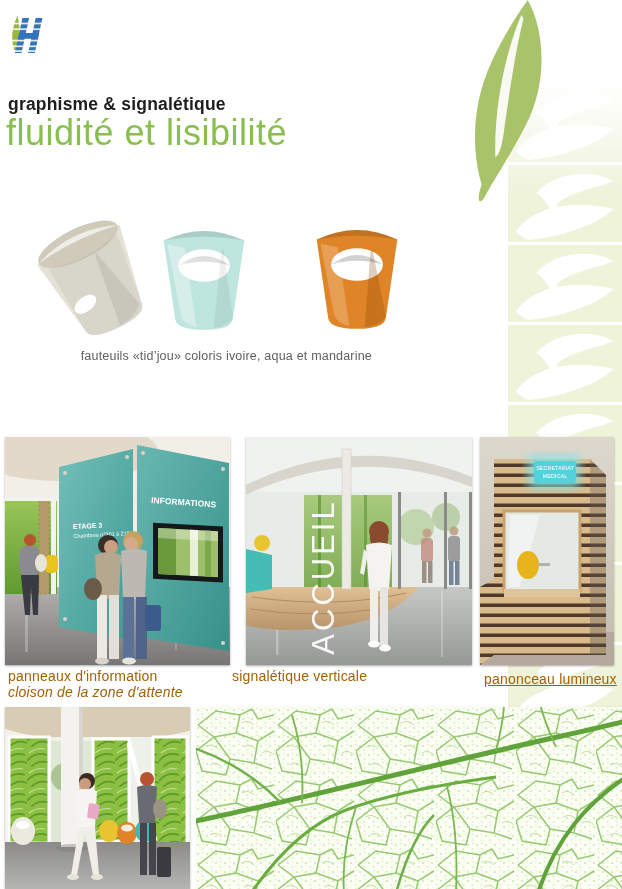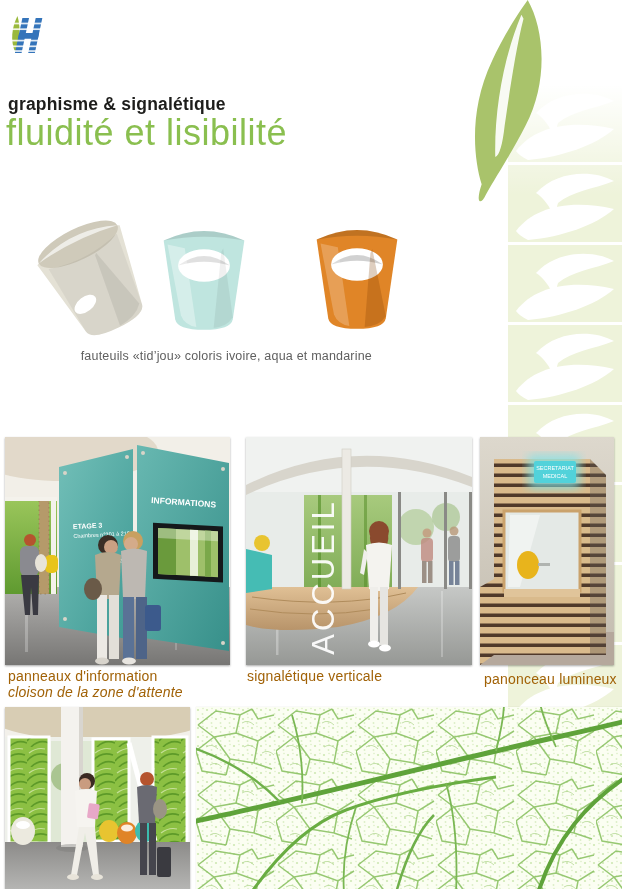--- a/index.html
+++ b/index.html
@@ -35,21 +35,21 @@
                   font-size:12.5px;color:#5f5f5f;letter-spacing:.2px;}
 
   
   .photo{overflow:hidden;box-shadow:0 1px 2px rgba(0,0,0,.35);background:#ddd;}
   .photo svg{display:block;}
   .photo1{left:5px;top:437px;width:225px;height:228px;}
   .photo2{left:246px;top:437px;width:226px;height:228px;}
   .photo3{left:480px;top:437px;width:134px;height:228px;}
   .cap{font-size:14px;color:#a16207;letter-spacing:.2px;}
   .cap1a{left:8px;top:668px;} .cap1b{left:8px;top:684px;font-style:italic;}
-  .cap2{left:247px;top:668px;} .cap3{left:484px;top:671px;}
+  .cap2{left:232px;top:668px;} .cap3{left:484px;top:671px;text-decoration:underline;}
 
   
   .photo4{left:5px;top:707px;width:185px;height:182px;}
   .vein{left:196px;top:707px;width:426px;height:182px;box-shadow:0 0 1px rgba(0,0,0,.15);}
 </style>
 </head>
 <body>
 
 <div class="page">
 

